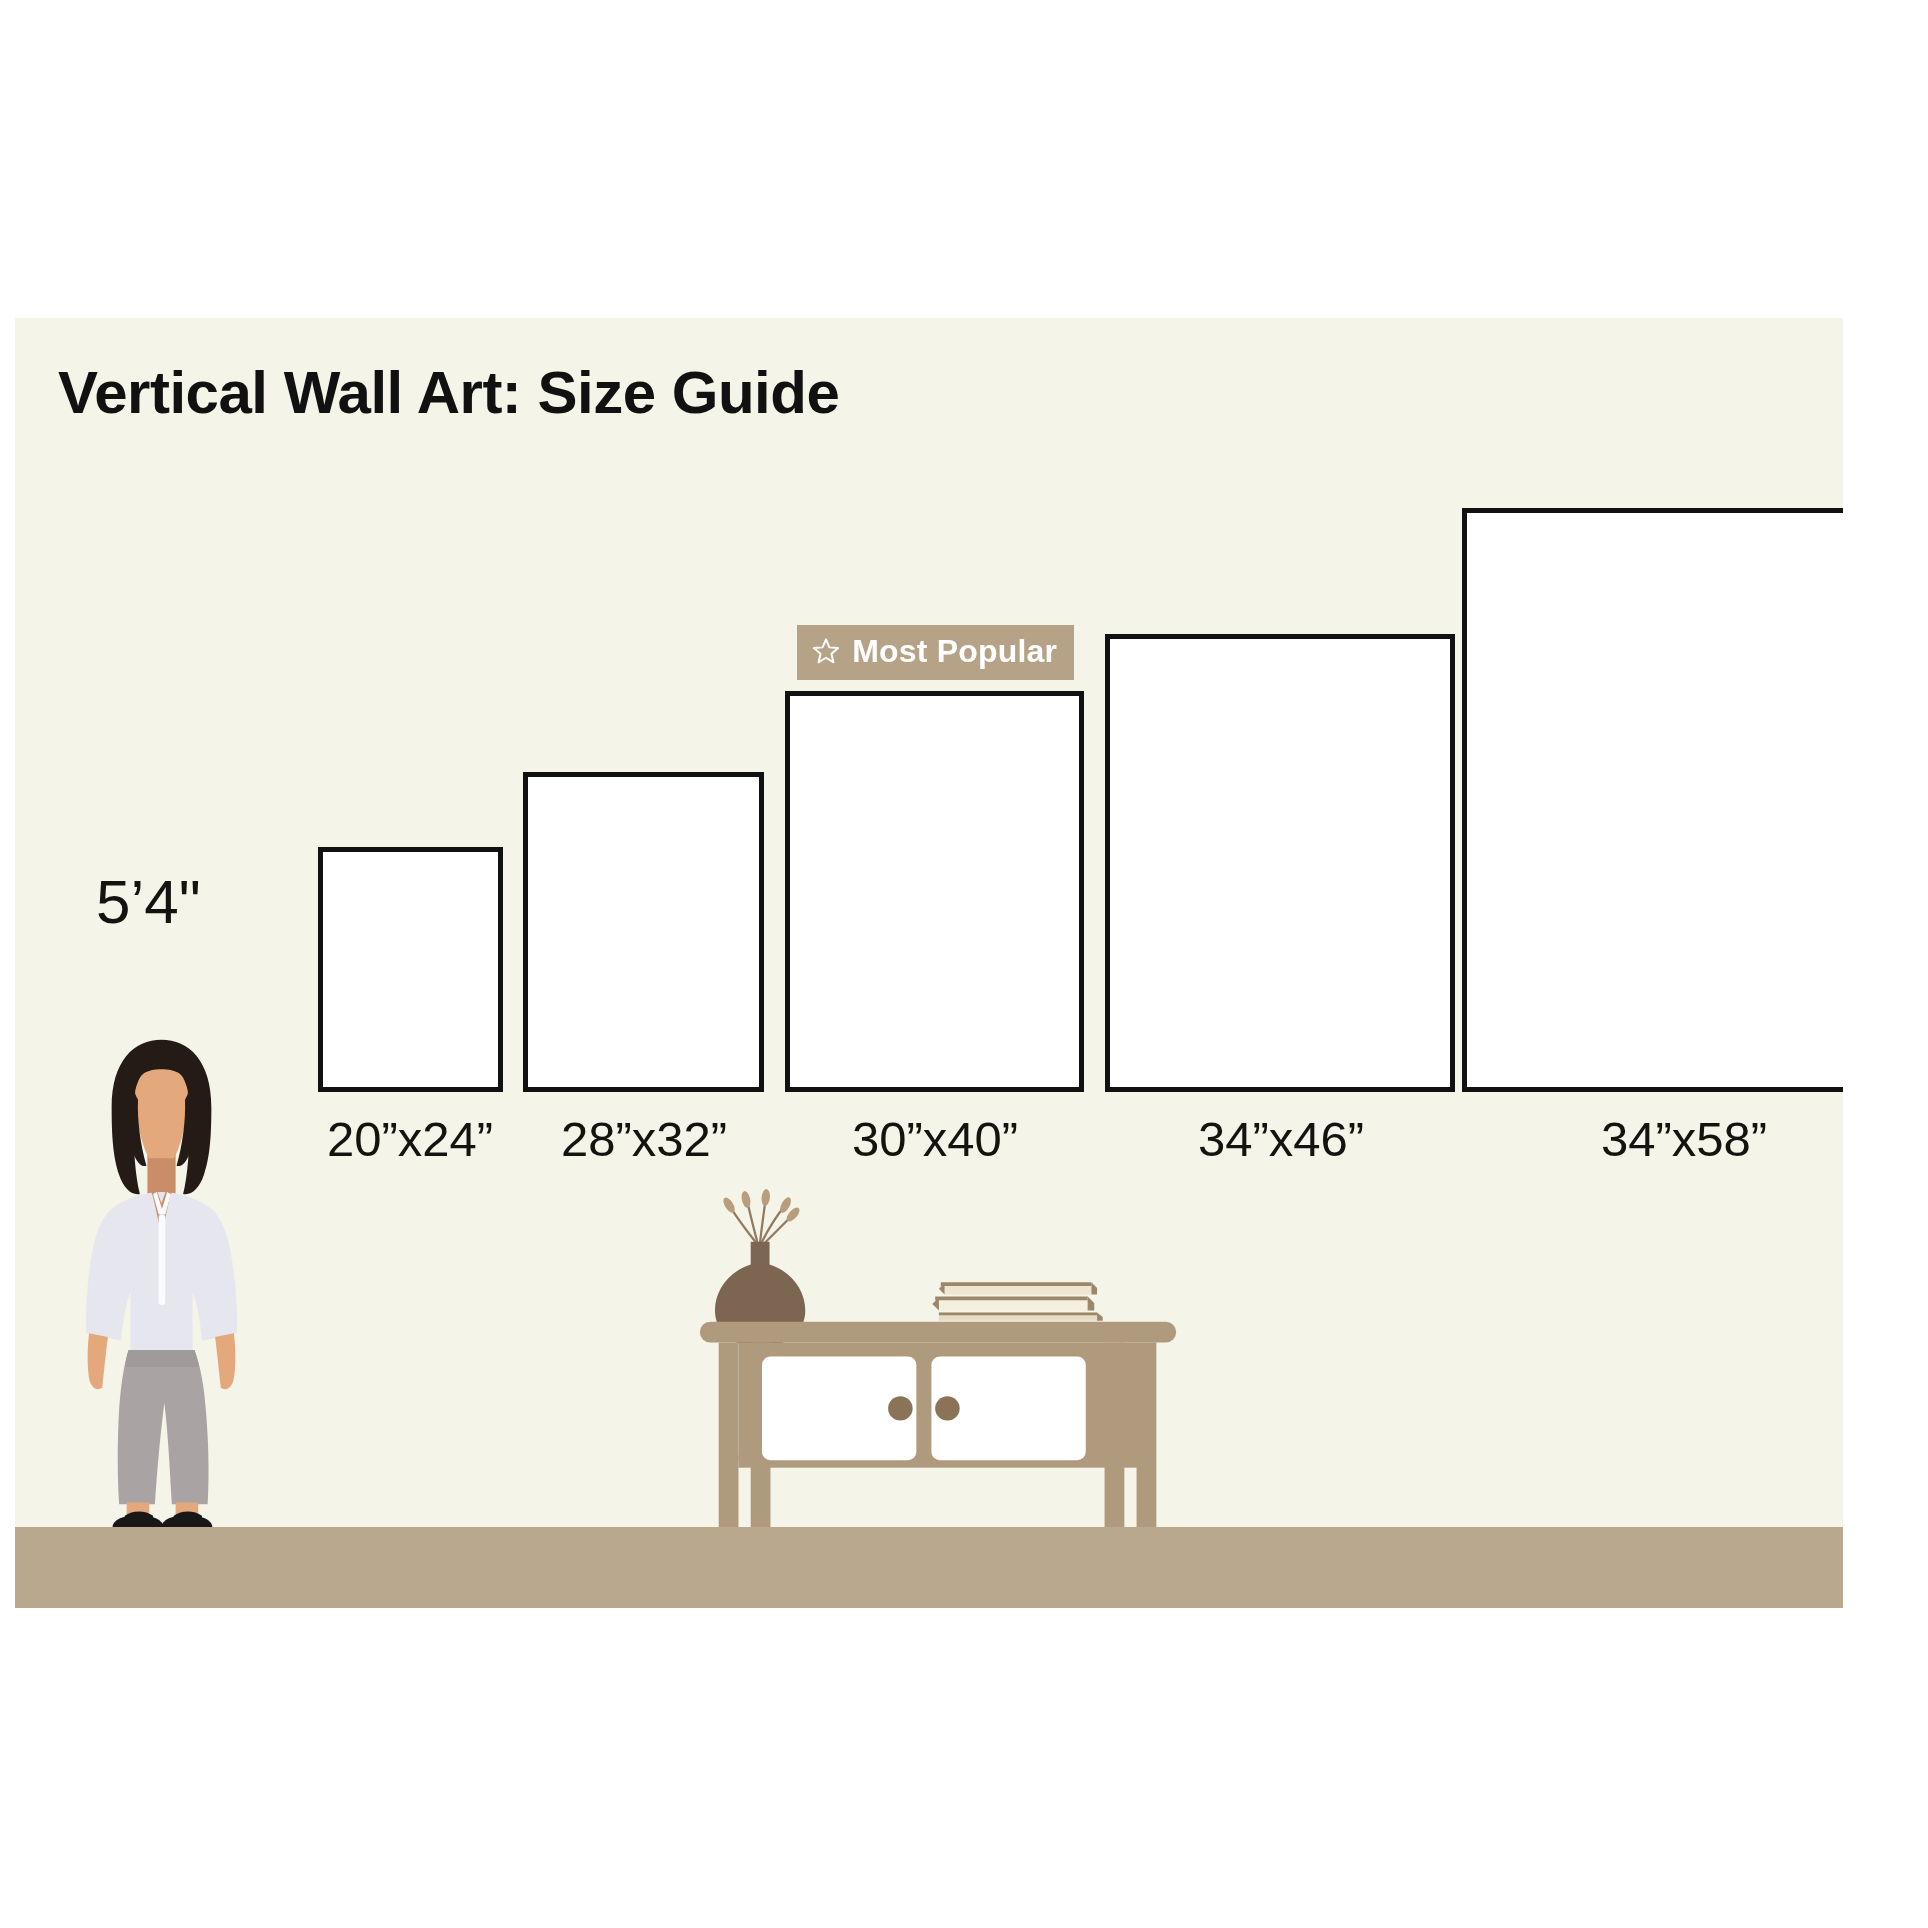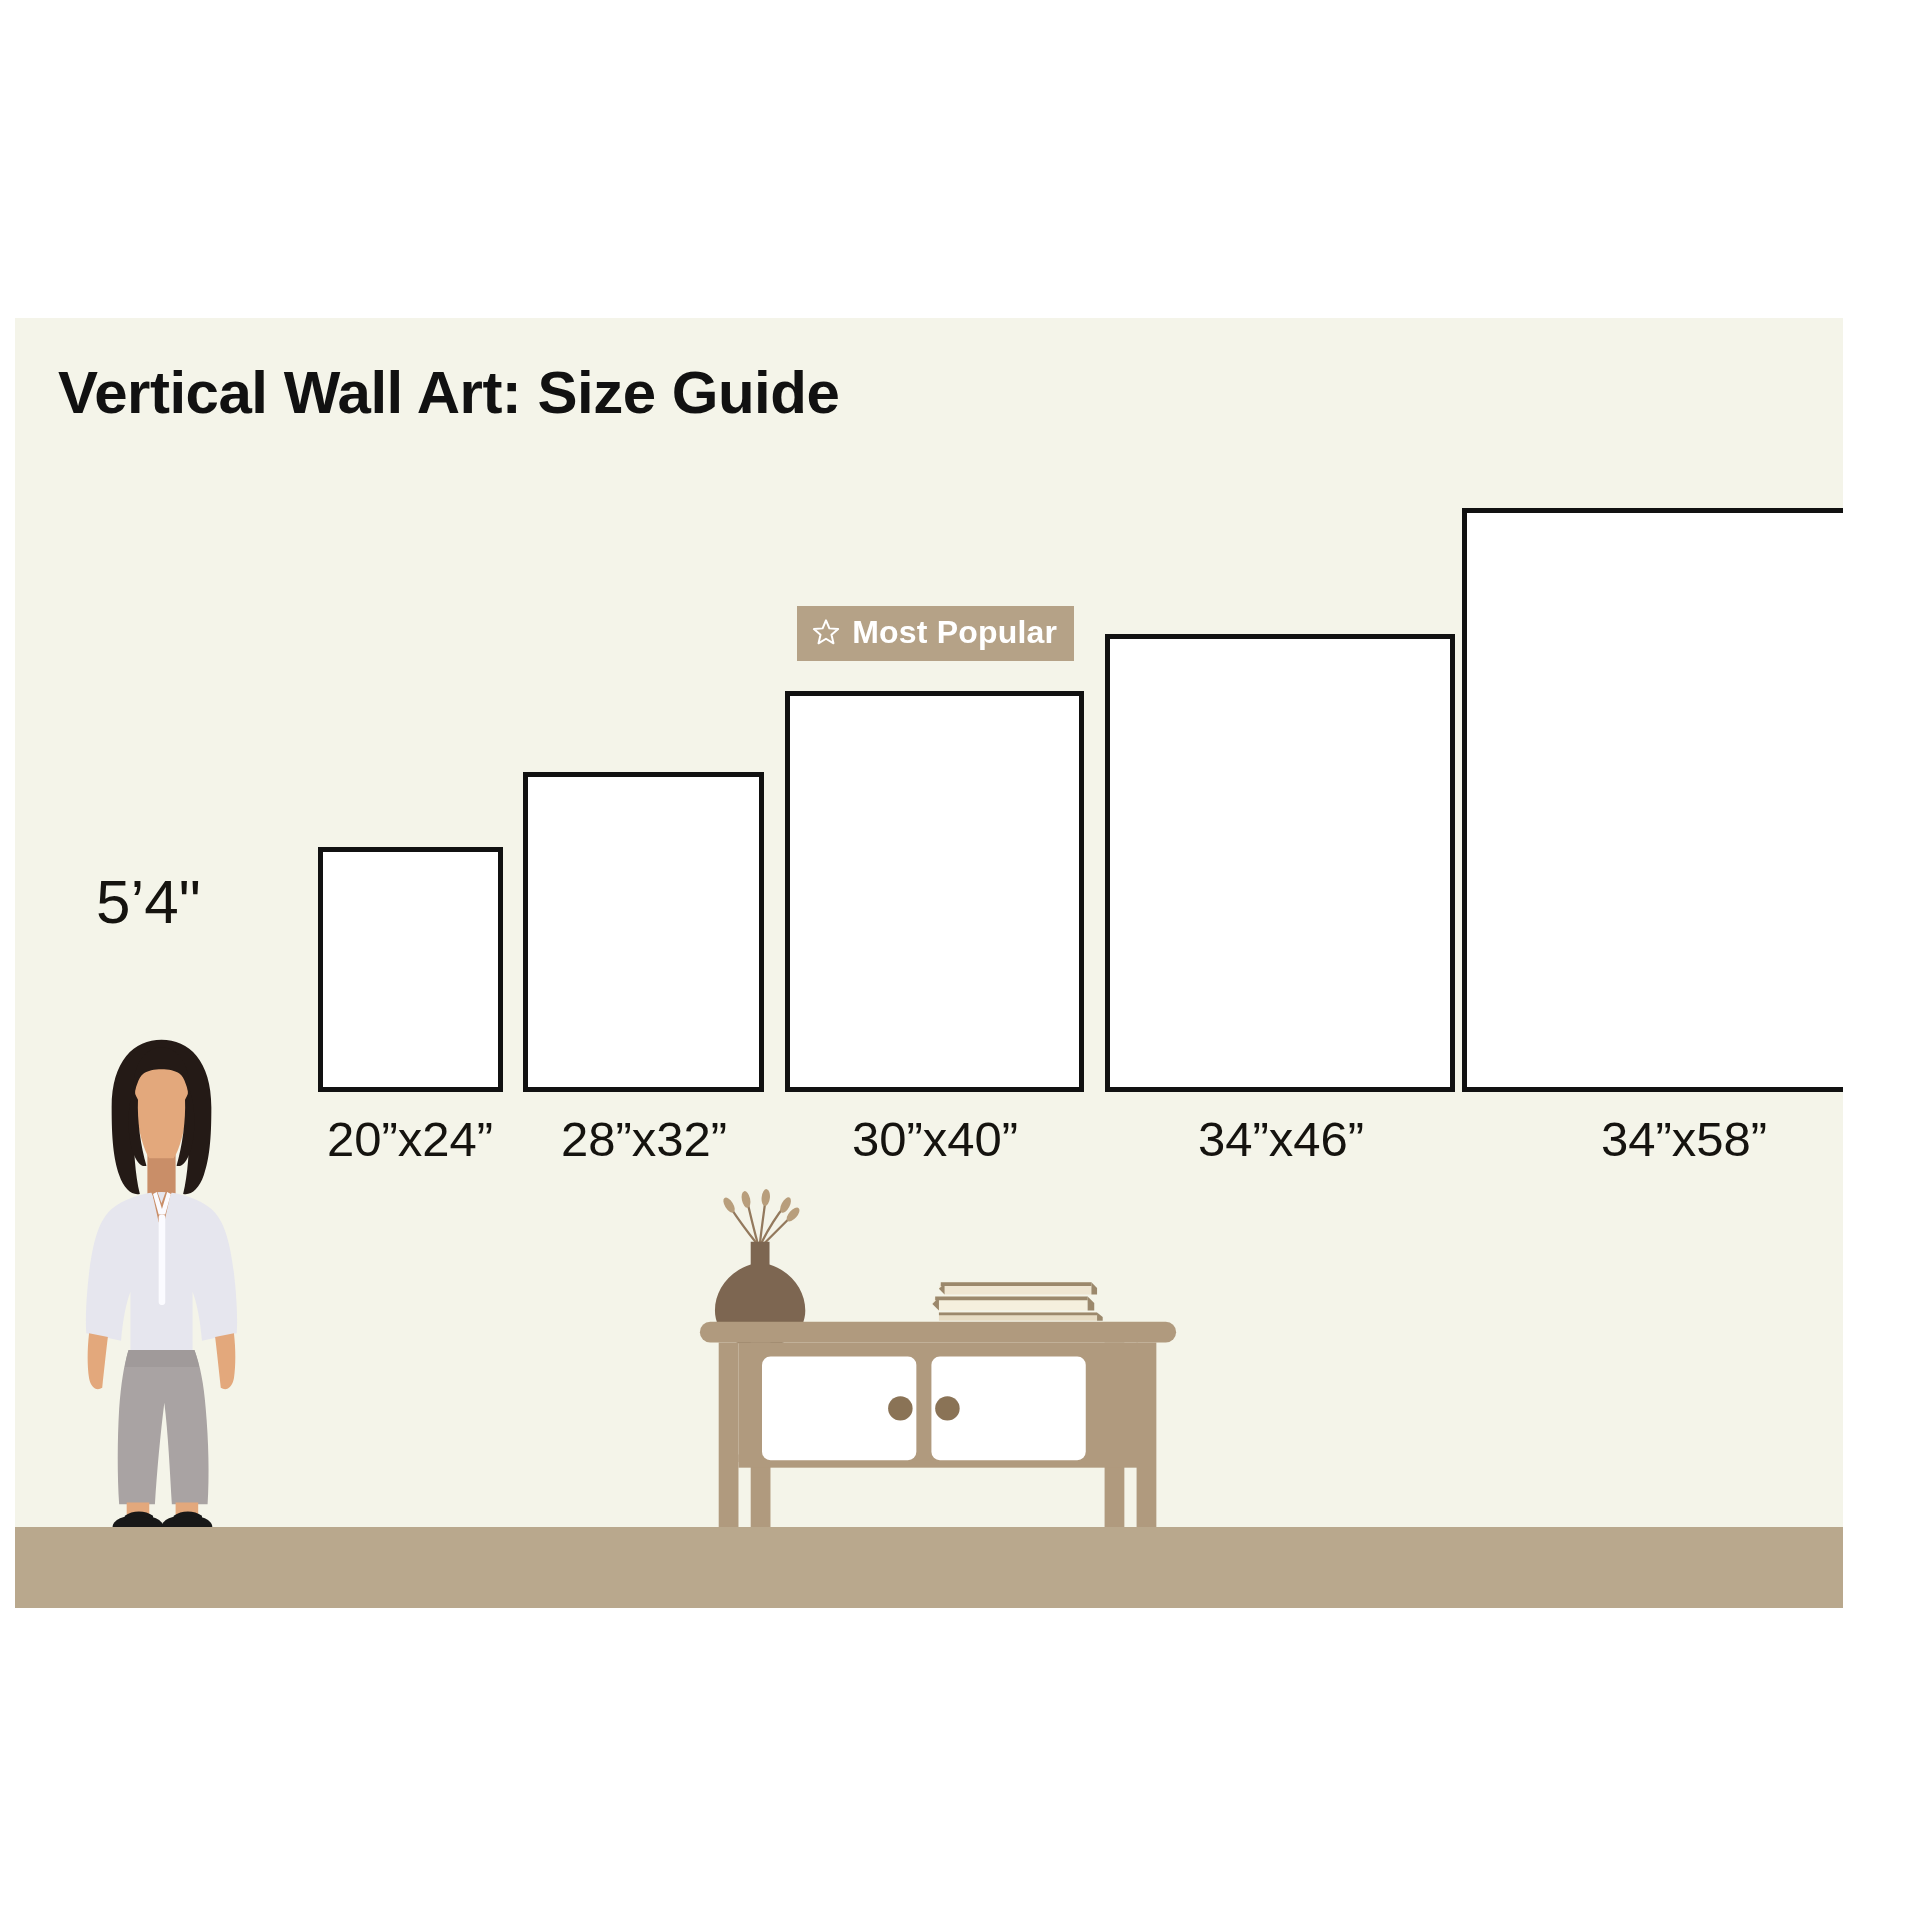--- a/index.html
+++ b/index.html
@@ -110,21 +110,21 @@
     <div id="title">Vertical Wall Art: Size Guide</div>
 
     <div id="height-label">5’4"</div>
 
     <div class="frame" style="left:303px; top:529px; width:185px; height:245px;"></div>
     <div class="frame-label lbl-center" style="left:395px; top:793px;">20”x24”</div>
 
     <div class="frame" style="left:508px; top:454px; width:241px; height:320px;"></div>
     <div class="frame-label lbl-center" style="left:629px; top:793px;">28”x32”</div>
 
-    <div id="badge" style="left:782px; top:288px;">
+    <div id="badge" style="left:782px; top:307px;">
       <span class="star">
         <svg viewBox="0 0 24 24" width="28" height="28" aria-hidden="true">
           <polygon points="12,2 14.9,8.9 22.4,9.5 16.7,14.4 18.4,21.7 12,17.8 5.6,21.7 7.3,14.4 1.6,9.5 9.1,8.9" fill="none" stroke="#ffffff" stroke-width="1.7" stroke-linejoin="round"></polygon>
         </svg>
       </span>
       <span>Most Popular</span>
     </div>
     <div class="frame" style="left:770px; top:373px; width:299px; height:401px;"></div>
     <div class="frame-label lbl-center" style="left:920px; top:793px;">30”x40”</div>
 

